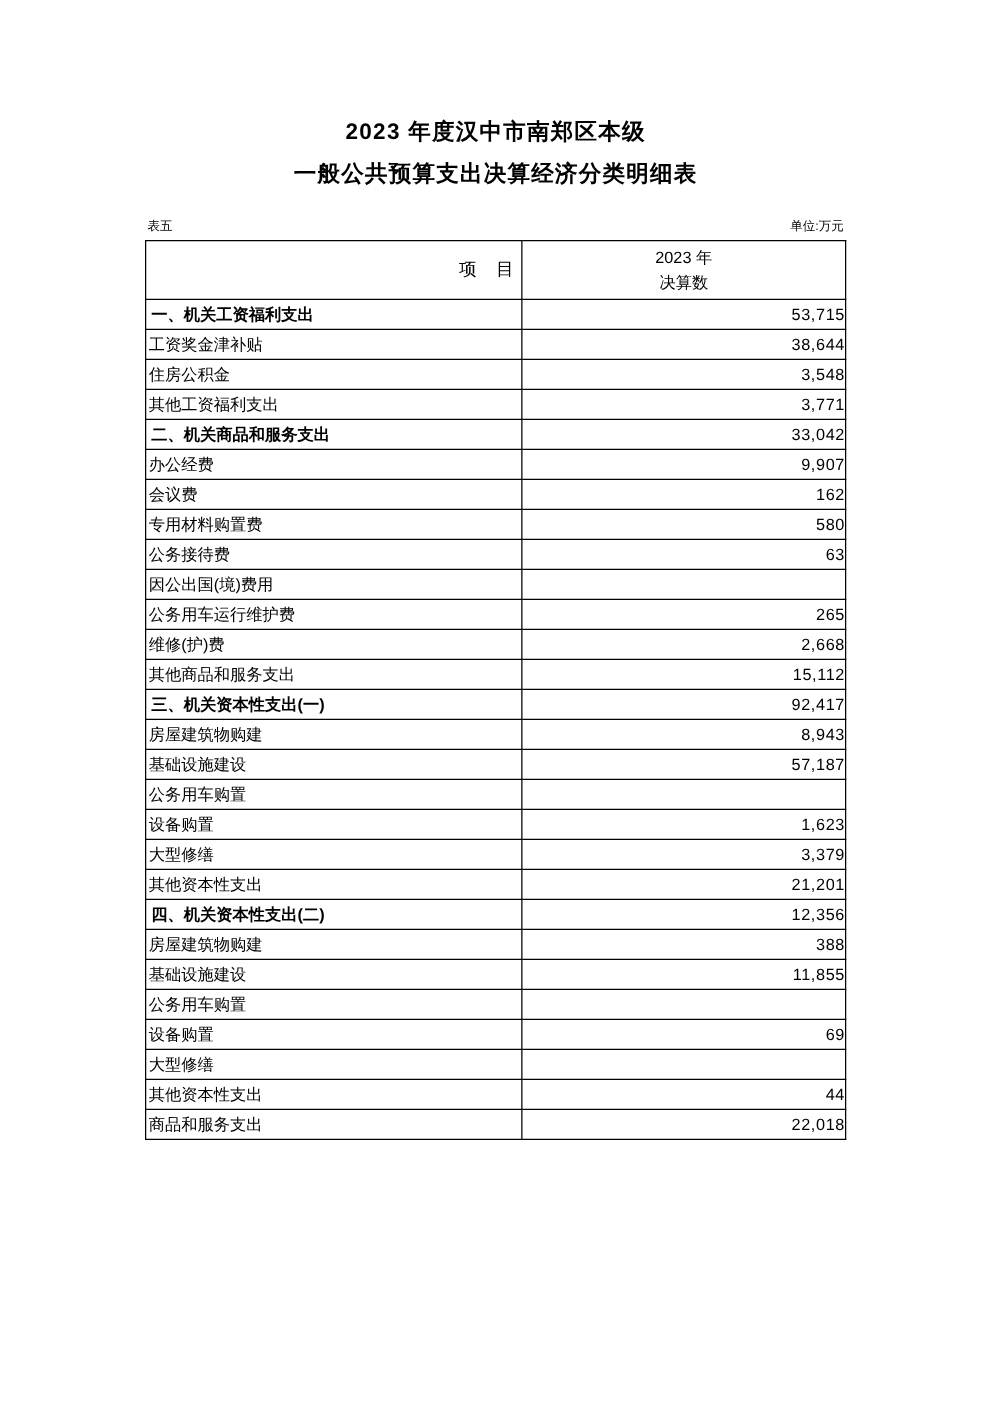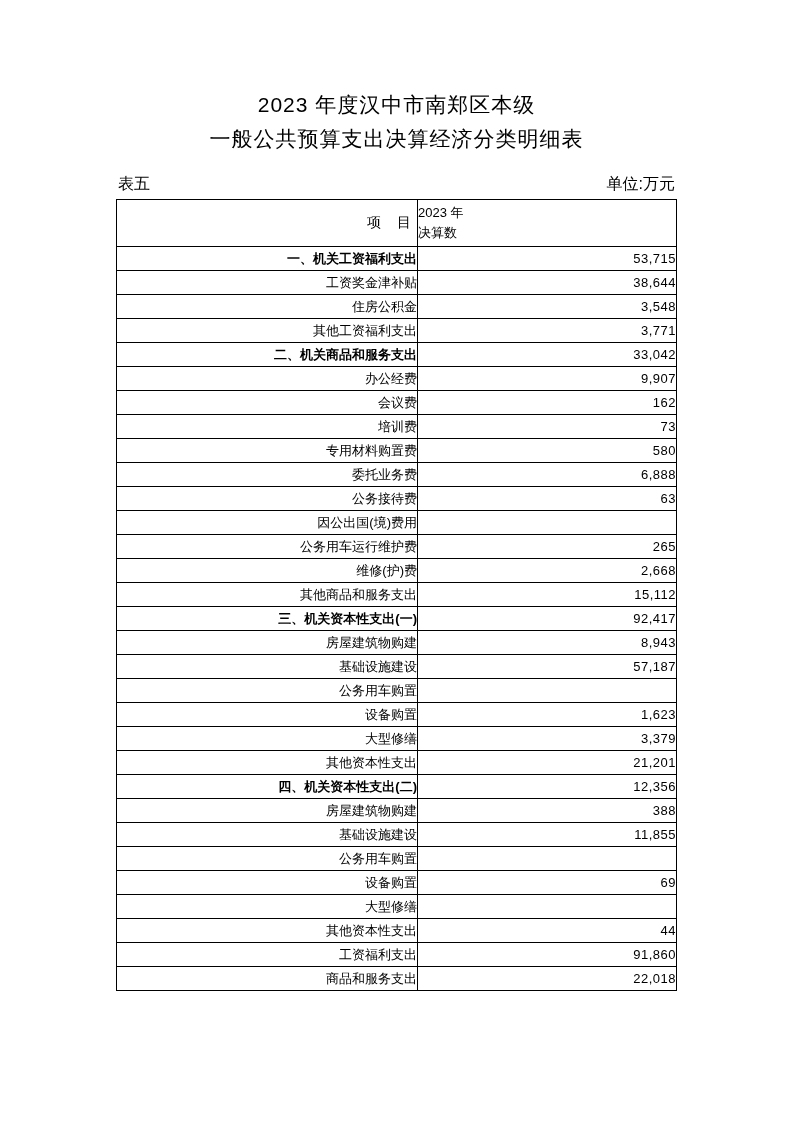--- a/index.html
+++ b/index.html
@@ -20,32 +20,32 @@
     box-sizing: border-box;
     padding: 0;
     position: relative;
   }
   .title-block {
     text-align: center;
     padding-top: 88px;
   }
   .title-line {
     font-family: "Liberation Sans", "DejaVu Sans", sans-serif;
-    font-weight: normal;
-    font-size: 21px;
+    font-weight: bold;
+    font-size: 18px;
     letter-spacing: 1px;
     line-height: 34px;
   }
   .title-line-2 {
   }
   .meta-row {
     margin: 18px 118px 0 118px;
     display: flex;
     justify-content: space-between;
-    font-size: 16px;
+    font-size: 10px;
     font-family: "Liberation Sans", "DejaVu Sans", sans-serif;
   }
   table.budget {
     border-collapse: collapse;
     margin: 4px auto 0 auto;
     width: 558px;
     table-layout: fixed;
     font-size: 13px;
     font-family: "Liberation Sans", "DejaVu Sans", sans-serif;
   }
@@ -57,39 +57,38 @@
     width: 300px;
     height: 46px;
     text-align: right;
     vertical-align: middle;
     font-weight: normal;
     font-size: 14px;
     letter-spacing: 6px;
   }
   .hdr-year {
     width: 258px;
-    text-align: left;
+    text-align: center;
     vertical-align: middle;
     font-weight: normal;
     font-size: 13px;
     line-height: 20px;
   }
   td.item {
     height: 23px;
     padding-left: 6px;
     white-space: nowrap;
     overflow: hidden;
-    text-align: right;
   }
   td.item.lvl1 {
     font-weight: bold;
     padding-left: 4px;
   }
   td.item.lvl2 {
-    padding-left: 31px;
+    padding-left: 2px;
   }
   td.num {
     height: 23px;
     text-align: right;
     padding-right: 6px;
     white-space: nowrap;
     letter-spacing: 0.5px;
   }
 </style>
 </head>
@@ -140,32 +139,24 @@
         </tr>
         <tr>
           <td class="item lvl2">办公经费</td>
           <td class="num">9,907</td>
         </tr>
         <tr>
           <td class="item lvl2">会议费</td>
           <td class="num">162</td>
         </tr>
         <tr>
-          <td class="item lvl2">培训费</td>
-          <td class="num">73</td>
-        </tr>
-        <tr>
           <td class="item lvl2">专用材料购置费</td>
           <td class="num">580</td>
         </tr>
         <tr>
-          <td class="item lvl2">委托业务费</td>
-          <td class="num">6,888</td>
-        </tr>
-        <tr>
           <td class="item lvl2">公务接待费</td>
           <td class="num">63</td>
         </tr>
         <tr>
           <td class="item lvl2">因公出国(境)费用</td>
           <td class="num"></td>
         </tr>
         <tr>
           <td class="item lvl2">公务用车运行维护费</td>
           <td class="num">265</td>
@@ -228,23 +219,19 @@
         </tr>
         <tr>
           <td class="item lvl2">大型修缮</td>
           <td class="num"></td>
         </tr>
         <tr>
           <td class="item lvl2">其他资本性支出</td>
           <td class="num">44</td>
         </tr>
         <tr>
-          <td class="item lvl2">工资福利支出</td>
-          <td class="num">91,860</td>
-        </tr>
-        <tr>
           <td class="item lvl2">商品和服务支出</td>
           <td class="num">22,018</td>
         </tr>
       </tbody>
   </table>
 
 </div>
 
 </body></html>

